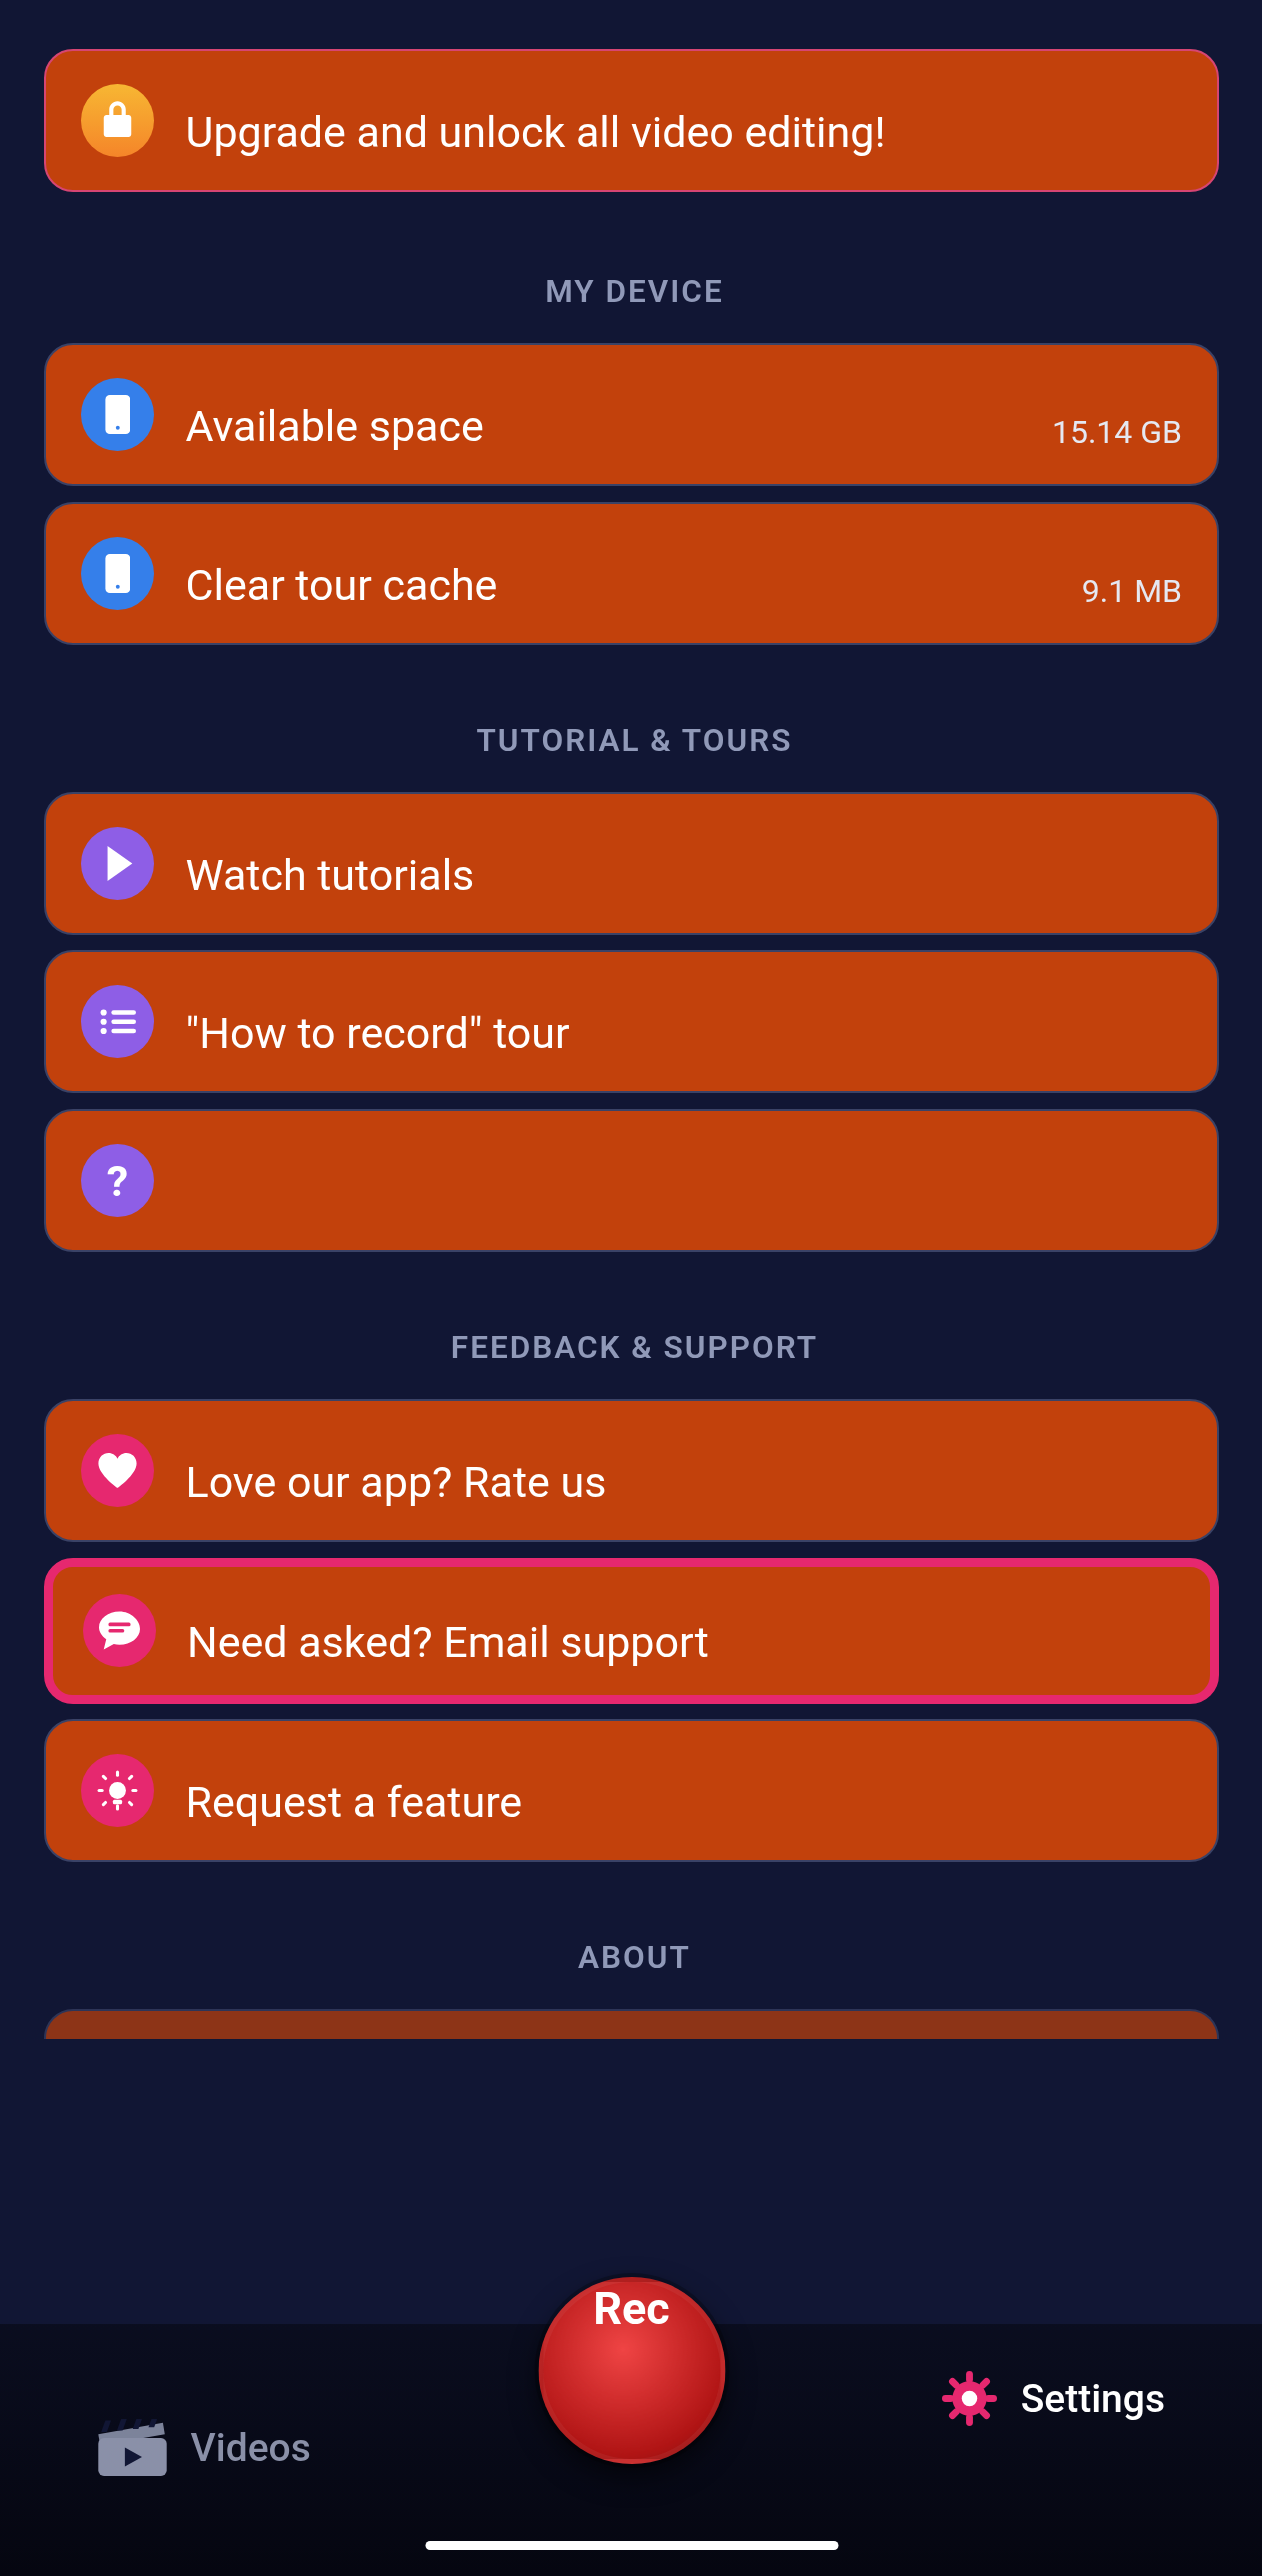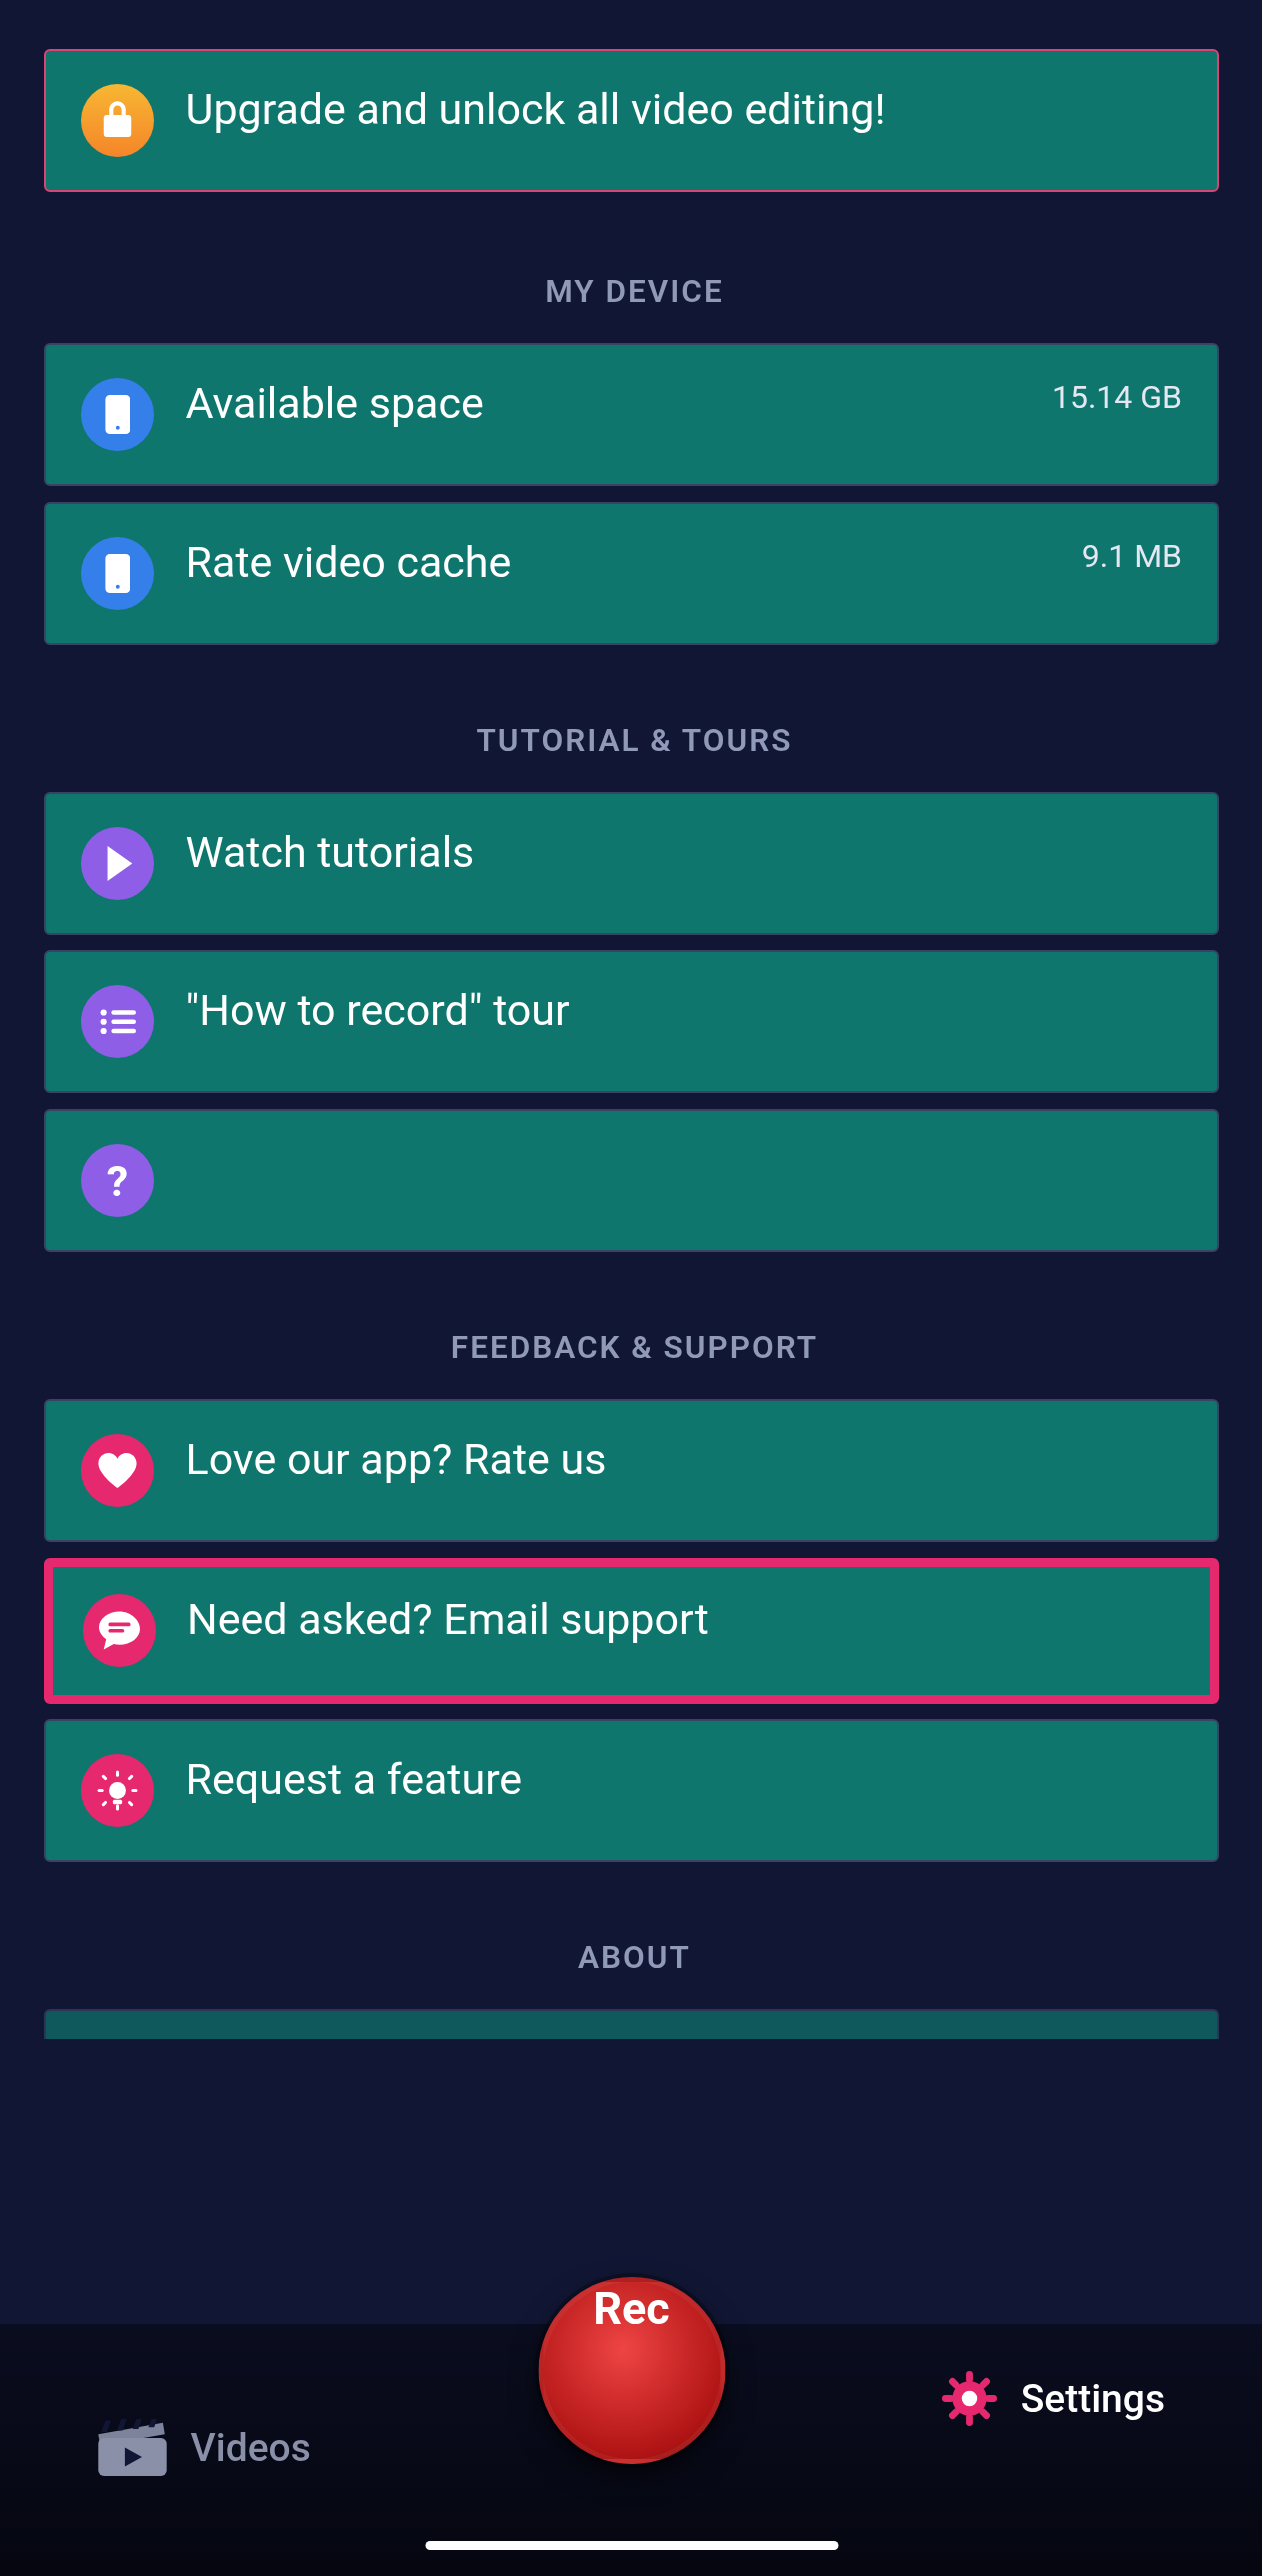--- a/index.html
+++ b/index.html
@@ -11,24 +11,24 @@
     color: #fff;
     overflow: hidden;
     position: relative;
   }
   .content {
     padding: 49px 44px 0 44px;
   }
   .row {
     width: 100%;
     display: flex;
-    align-items: flex-start;
-    background: #0f766e;
+    align-items: flex-end;
+    background: #c2410c;
     border: 2px solid #3a4266;
-    border-radius: 6px;
+    border-radius: 29px;
     padding: 33px 35px;
     margin-bottom: 15.7px;
     font-size: 43px;
     color: #ffffff;
     font-weight: 400;
   }
   .row.upgrade {
     border: 2px solid #d64573;
   }
   .row.highlight {
@@ -165,21 +165,21 @@
     <span class="value">15.14 GB</span>
   </div>
 
   <div class="row">
     <div class="icon-circle bg-blue">
       <svg width="25.6" height="39" viewBox="0 0 14 22">
           <rect x="0" y="0" width="14" height="22" rx="2.5" fill="#fff"></rect>
           <circle cx="7" cy="18.5" r="1.1" fill="#357fea"></circle>
         </svg>
     </div>
-    <span class="label">Rate video cache</span>
+    <span class="label">Clear tour cache</span>
     <span class="value">9.1 MB</span>
   </div>
 
   <div class="section-title">TUTORIAL &amp; TOURS</div>
 
   <div class="row">
     <div class="icon-circle bg-purple">
       <svg width="31.5" height="35" viewBox="0 0 20 24">
           <path fill="#fff" d="M3 0l17 12L3 24z"></path>
         </svg>

